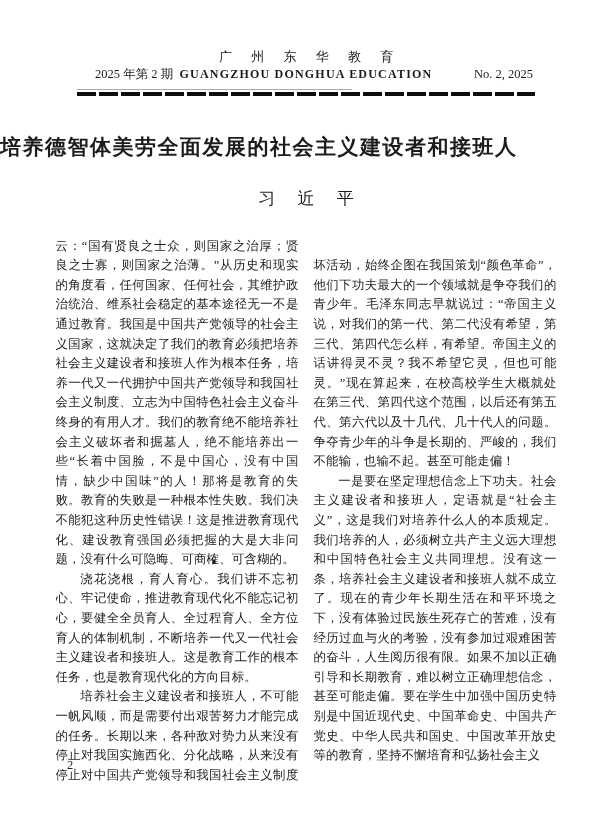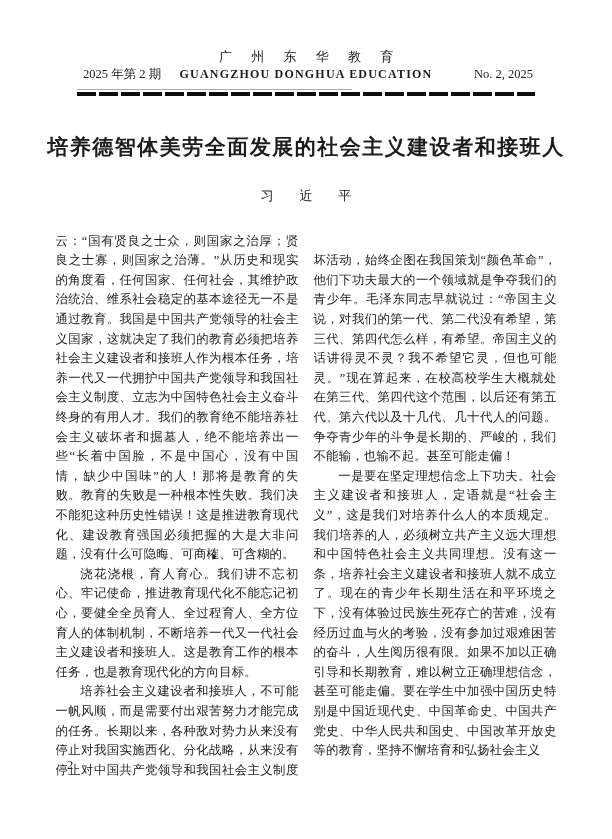--- a/index.html
+++ b/index.html
@@ -34,49 +34,48 @@
     margin-top: 1px;
     font-weight: bold;
   }
   .issue-left, .issue-right {
     position: absolute;
     bottom: 0;
     font-size: 12.5px;
     line-height: 16px;
     white-space: nowrap;
   }
-  .issue-left { left: 6px; }
+  .issue-left { left: 18px; }
   .issue-right { right: 2px; }
   .rule {
     width: 458px;
     margin: 7px auto 0;
     height: 7px;
     background-image:
       repeating-linear-gradient(90deg, #0d0d0d 0px, #0d0d0d 19px, #ffffff 19px, #ffffff 22px),
       linear-gradient(#a9a9a9, #a9a9a9);
     background-size: 100% 4px, 60% 1px;
     background-position: left bottom, left top;
     background-repeat: no-repeat, no-repeat;
   }
   .title {
     margin-top: 38px;
-    text-align: center;
+    text-align: left;
     font-family: "Liberation Sans", "DejaVu Sans", sans-serif;
     font-weight: bold;
     font-size: 21px;
     letter-spacing: 1.5px;
     line-height: 26px;
   }
   .author {
     margin-top: 27px;
     text-align: center;
-    font-size: 13px;
+    font-size: 17px;
     letter-spacing: 9px;
     padding-left: 9px; 
-    font-family: Liberation Mono, monospace;
   }
   .body-cols {
     display: flex;
     width: 501px;
     margin: 25px auto 0;
     gap: 15px;
     height: 552px;
     overflow: hidden;
     align-items: center;
   }

